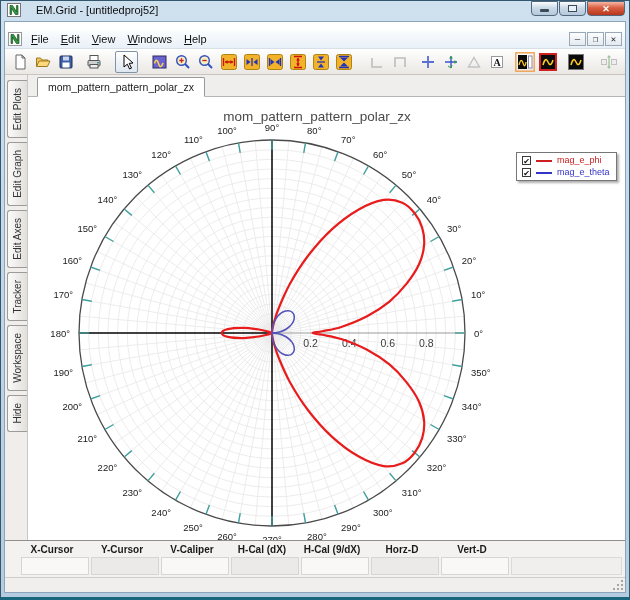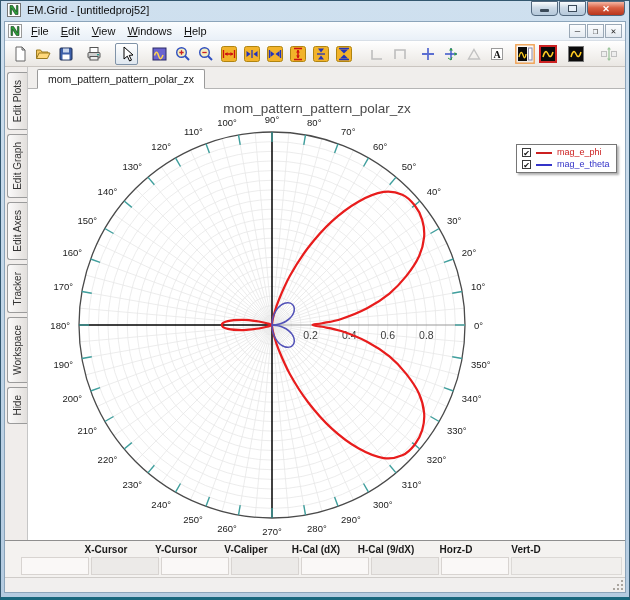--- a/index.html
+++ b/index.html
@@ -1,35 +1,35 @@
 <!DOCTYPE html>
 <html><head>
 <meta charset="utf-8">
 <style>
   html,body{margin:0;padding:0;background:#888;}
   *{box-sizing:border-box;}
   .window{width:630px;height:600px;border:1px solid #33576f;border-bottom:3px solid #19677d;
     background:linear-gradient(#cfe0ef,#b4cbe0);display:flex;flex-direction:column;
     font-family:"Liberation Sans",sans-serif; -webkit-font-smoothing:antialiased;}
   
-  .titlebar{height:20px;display:flex;align-items:center;padding:0 4px 3px 6px;gap:3px;flex:none;}
+  .titlebar{height:20px;display:flex;align-items:center;padding:0 4px 3px 6px;gap:12px;flex:none;}
   .title-text{font-size:11px;color:#0d0d0d;white-space:nowrap;}
   .caption-buttons{margin-left:auto;display:flex;gap:1px;}
   .cap-btn{width:27px;height:15px;border:1px solid #51677d;border-radius:0 0 4px 4px;
     background:linear-gradient(#fbfdfe,#cbd9e6 45%,#b5c8da);display:flex;align-items:center;justify-content:center;
     font-size:9px;color:#333;margin-top:-2px;}
   .cap-btn.close{width:38px;background:linear-gradient(#f6b7a4,#d95f42 45%,#b8351c);color:#fff;font-weight:bold;}
   .cap-min-glyph{width:9px;height:3px;background:#3b4a59;border-radius:1px;margin-top:4px;}
   .cap-max-glyph{width:9px;height:7px;border:1px solid #3b4a59;background:#e8f0f8;}
   
   .frame{flex:1;margin:0 3px;border:1px solid #8ba4ba;background:#fff;display:flex;flex-direction:column;min-height:0;}
   .bottom-glass{height:4px;flex:none;}
   
   .menubar{height:19px;flex:none;background:linear-gradient(#fbfdfe,#e9f0f8);border-bottom:1px solid #d8dfe7;
-    display:flex;align-items:center;padding:0 3px;font-size:11px;color:#111;}
+    display:flex;align-items:center;padding:0 3px;font-size:11px;color:#111;margin-top:8px;}
   .menu-icon{width:14px;height:14px;margin-right:3px;flex:none;}
   .menu-item{padding:1px 6px;cursor:default;}
   .mdi-buttons{margin-left:auto;display:flex;gap:1px;}
   .mdi-btn{width:17px;height:14px;border:1px solid #9aa8b6;background:linear-gradient(#fcfdfe,#e4eaf1);
     font-size:9px;color:#333;display:flex;align-items:center;justify-content:center;font-family:"DejaVu Sans Mono",monospace;}
   
   .toolbar{height:26px;flex:none;background:linear-gradient(#ffffff,#eae7e3);border-bottom:1px solid #cac5c0;
     display:flex;align-items:center;padding:0 3px;overflow:hidden;}
   .tb{width:23px;height:22px;display:flex;align-items:center;justify-content:center;flex:none;}
   .tb.selected{border:1px solid #8093a8;border-radius:2px;background:linear-gradient(#ffffff,#dfe7ef);}
@@ -47,21 +47,21 @@
     font-size:10.5px;color:#222;padding:0 10px;display:flex;align-items:center;margin-bottom:-1px;}
   .plot-area{flex:1;position:relative;background:#fff;overflow:hidden;}
   #chart-svg{position:absolute;left:0;top:0;}
   .legend{position:absolute;left:488px;top:55px;width:101px;background:#fff;border:1px solid #767676;
     box-shadow:2px 2px 2px rgba(110,110,110,.55);padding:3px 5px;display:flex;flex-direction:column;gap:3px;}
   .lg-row{display:flex;align-items:center;gap:5px;font-size:9px;line-height:1;}
   .lg-check{width:9px;height:9px;border:1px solid #3a3a3a;background:#fff;font-size:8px;line-height:9px;text-align:center;color:#111;flex:none;}
   .lg-line{width:16px;height:0;border-top:2px solid #000;flex:none;}
   
   .tracker{flex:none;border-top:1px solid #8f8f8f;background:#f4f2f0;}
-  .tr-head{display:flex;height:16px;padding-left:32px;align-items:center;margin-left:34px;}
+  .tr-head{display:flex;height:16px;padding-left:12px;align-items:center;}
   .tr-h{width:70px;text-align:center;font-size:10px;font-weight:bold;color:#1a1a1a;flex:none;}
   .tr-cells{display:flex;height:20px;padding:0 3px 2px 16px;gap:2px;}
   .tr-c{width:68px;background:#faf8f7;border:1px solid #d8d4d1;flex:none;font-size:10px;}
   .tr-c:nth-child(even){background:#eceae8;}
   .tr-fill{flex:1;background:#f1efed;border:1px solid #dcd9d6;}
   
   .statusbar{height:15px;flex:none;background:#f1efee;border-top:1px solid #cfccc9;position:relative;}
   .grip{position:absolute;right:1px;bottom:1px;}
 </style>
 </head>

